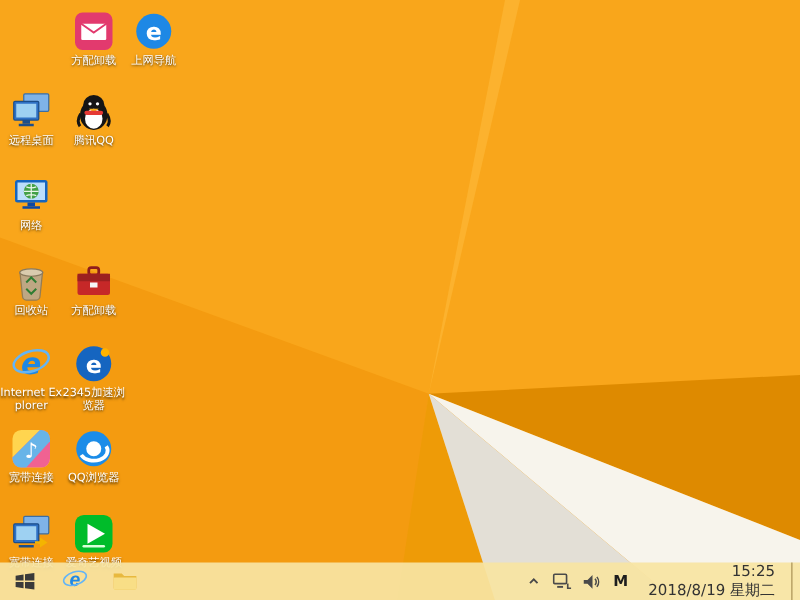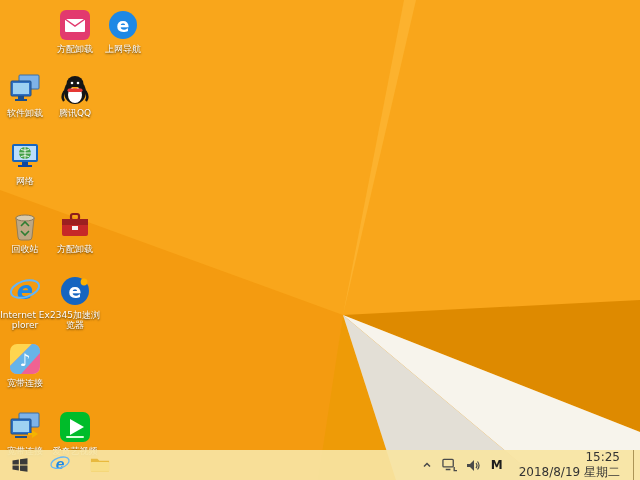--- a/index.html
+++ b/index.html
@@ -55,21 +55,21 @@
   </div>
 
   <div class="di" style="left:0;top:72px">
     <svg class="g" viewBox="0 0 34 34">
       <rect x="11" y="3" width="20" height="14" rx="1" fill="#7fb3e8" stroke="#3a6ea5"></rect>
       <rect x="3" y="9" width="20" height="15" rx="1" fill="#2f71c4" stroke="#1c4e8a"></rect>
       <rect x="5" y="11" width="16" height="11" fill="#9ed1f2"></rect>
       <rect x="10" y="24" width="6" height="3" fill="#1c4e8a"></rect>
       <rect x="7" y="27" width="12" height="2" fill="#1c4e8a"></rect>
     </svg>
-    <div class="lbl">软件卸载</div>
+    <div class="lbl">远程桌面</div>
   </div>
 
   <div class="di" style="left:0;top:140px">
     <svg class="g" viewBox="0 0 34 34">
       <rect x="4" y="4" width="26" height="18" rx="2" fill="#1565c0"></rect>
       <rect x="6" y="6" width="22" height="14" fill="#bbdefb"></rect>
       <circle cx="17" cy="13" r="6" fill="#43a047"></circle>
       <path d="M11 13 h12 M17 7 v12 M13 9.5 a8 6 0 0 0 8 0 M13 16.5 a8 6 0 0 1 8 0" stroke="#e8f5e9" stroke-width="1" fill="none"></path>
       <rect x="14" y="22" width="6" height="3" fill="#0d47a1"></rect>
       <rect x="10" y="25" width="14" height="2" fill="#0d47a1"></rect>
@@ -132,20 +132,28 @@
   <div class="di" style="left:0;top:342px">
     <svg class="g" viewBox="0 0 34 34">
       <rect x="2" y="2" width="30" height="30" rx="7" fill="#ffd54f"></rect>
       <path d="M2 24 L24 2 h1 a7 7 0 0 1 7 7 v16 a7 7 0 0 1 -7 7 H9 a7 7 0 0 1 -7 -7 Z" fill="#f06292"></path>
       <path d="M2 24 L24 2 h1 a7 7 0 0 1 7 7 v2 L13 32 H9 a7 7 0 0 1 -7 -7 Z" fill="#4fc3f7" opacity="0.85"></path>
       <text x="17" y="24" font-size="17" font-weight="bold" fill="#fff" text-anchor="middle">♪</text>
     </svg>
     <div class="lbl">宽带连接</div>
   </div>
 
+  <div class="di" style="left:50px;top:342px">
+    <svg class="g" viewBox="0 0 34 34">
+      <circle cx="17" cy="17" r="14" fill="#1b8ce8"></circle>
+      <circle cx="17" cy="17" r="6" fill="#fff"></circle>
+      <path d="M7 22 a11 8 0 0 0 20 -7" stroke="#fff" stroke-width="3" fill="none"></path>
+    </svg>
+    <div class="lbl">QQ浏览器</div>
+  </div>
 
   <div class="di" style="left:0;top:410px">
     <svg class="g" viewBox="0 0 34 34">
       <rect x="11" y="3" width="20" height="14" rx="1" fill="#7fb3e8" stroke="#3a6ea5"></rect>
       <rect x="3" y="9" width="20" height="15" rx="1" fill="#2f71c4" stroke="#1c4e8a"></rect>
       <rect x="5" y="11" width="16" height="11" fill="#9ed1f2"></rect>
       <rect x="7" y="26" width="12" height="2" fill="#1c4e8a"></rect>
       <path d="M24 20 l6 4 -6 4 v-3 h-4 v-2 h4 Z" fill="#f4b400"></path>
     </svg>
     <div class="lbl">宽带连接</div>

